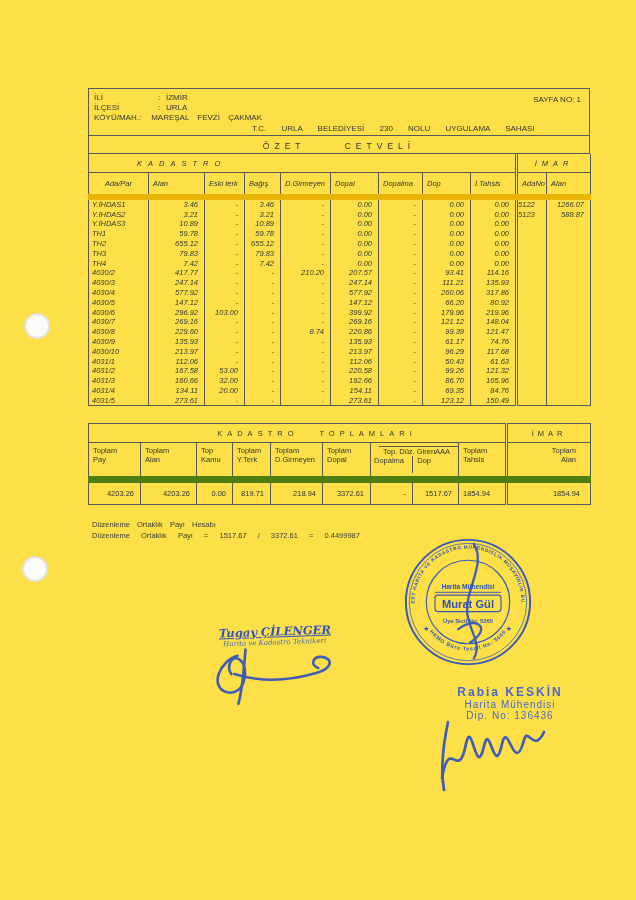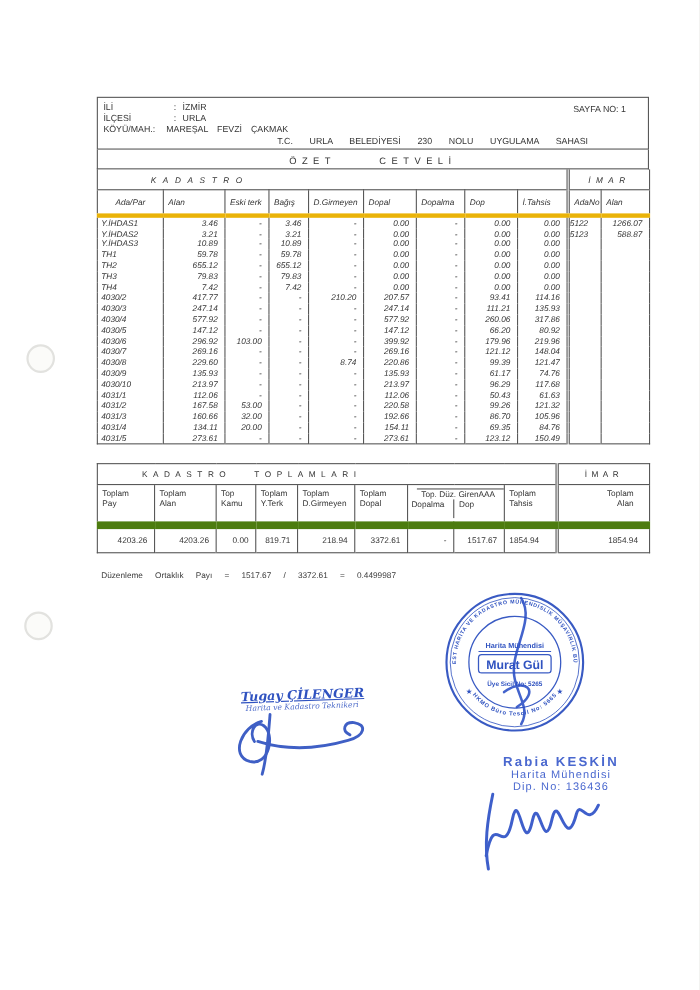--- a/index.html
+++ b/index.html
@@ -1,56 +1,56 @@
 <!DOCTYPE html>
 <html><head>
 <meta charset="utf-8">
 <style>
   html,body{margin:0;padding:0;background:#e9e9e7;}
-  .sheet{position:relative;width:636px;height:900px;background:#ffffff;overflow:hidden;
+  .sheet{position:relative;width:636px;height:900px;background:#fde047;overflow:hidden;
          font-family:"Liberation Sans",sans-serif;color:#343434;}
   .hole{position:absolute;width:22px;height:22px;border-radius:50%;border:2.5px solid #e2e2df;background:#fbfbf9;}
   .form{position:absolute;left:88px;top:88px;width:502px;}
 
   
   .hdr{position:relative;height:46px;border:1px solid #585858;font-size:8px;line-height:10px;}
   .hdr-row{position:absolute;left:5px;white-space:nowrap;}
   .hdr-label{display:inline-block;width:58px;}
   .hdr-colon{display:inline-block;width:14px;text-align:center;}
   .hdr-val{word-spacing:6px;}
   .bel-line{position:absolute;left:163px;top:35px;word-spacing:13px;white-space:nowrap;font-size:8px;}
-  .sayfa{position:absolute;right:20px;top:6px;font-size:8px;}
+  .sayfa{position:absolute;right:8px;top:6px;font-size:8px;}
 
   .title-band{height:18px;border:1px solid #585858;border-top:none;text-align:center;
               font-size:8.5px;letter-spacing:5px;word-spacing:32px;padding-top:5px;box-sizing:border-box;}
 
   
   table{border-collapse:collapse;table-layout:fixed;width:502px;}
   .ktable{border:1px solid #585858;border-top:none;font-style:italic;}
   .ktable td,.ktable th{border-left:1px solid #585858;font-weight:normal;font-size:7.5px;
      padding:0;overflow:hidden;white-space:nowrap;vertical-align:middle;}
   .ktable td:first-child,.ktable th:first-child{border-left:none;}
   .band-row td{height:18px;border-bottom:1px solid #585858;}
   .band-kad{letter-spacing:6px;padding-left:48px !important;}
   .band-imar{letter-spacing:5px;text-align:center;}
-  .colhdr th{height:21px;border-bottom:4px solid #eab308;text-align:left;padding-left:4px !important;}
+  .colhdr th{height:21px;border-bottom:6px solid #eab308;text-align:left;padding-left:4px !important;}
   .colhdr th.ctr{text-align:center;padding-left:0 !important;}
   .ktable tr.datarow{height:9.8px;}
   .ktable tr.datarow td{line-height:9.6px;}
   td.num{text-align:right;padding-right:6px !important;}
   td.ada{text-align:left;padding-left:3px !important;}
   td.ctr{text-align:left;}
   .dbl{border-left:3px double #585858 !important;}
 
   
   .ttable{border:1px solid #585858;margin-top:17px;}
   .ttable td,.ttable th{border-left:1px solid #585858;font-weight:normal;font-size:7.5px;
      padding:0;vertical-align:top;white-space:nowrap;overflow:hidden;}
   .ttable td:first-child,.ttable th:first-child{border-left:none;}
-  .tband td{height:18px;border-bottom:1px solid #585858;vertical-align:middle;}
+  .tband td{height:18px;border-bottom:1px solid #585858;vertical-align:middle;text-align:center;}
   .tband .t1{letter-spacing:5px;word-spacing:14px;padding-left:40px !important;}
   .tband .t2{letter-spacing:4px;text-align:center;}
   .thdr th{height:30px;border-bottom:7px solid #4d7c0f;text-align:left;}
   .thdr .two{padding:3px 0 0 4px !important;line-height:9px;}
   .grp{overflow:visible !important;}
   .grp-title{border-top:1px solid #585858;margin:3px 0 0 8px;padding-left:4px;line-height:9px;white-space:nowrap;overflow:visible;}
   .grp-subs{display:flex;height:17px;}
   .grp-subs .s1{width:44%;padding-left:3px;line-height:10px;}
   .grp-subs .s2{flex:1;border-left:1px solid #585858;padding-left:4px;line-height:10px;}
   .tval td{height:21px;vertical-align:middle;}
@@ -501,20 +501,21 @@
         <td class="num">3372.61</td>
         <td class="num">-</td>
         <td class="num">1517.67</td>
         <td class="num" style="text-align:left;padding-left:4px !important;">1854.94</td>
         <td class="imar-col dbl">1854.94</td>
       </tr>
     </tbody>
       </table>
 
     <div class="dop">
+      <div class="t">Düzenleme Ortaklık Payı Hesabı</div>
       <div class="l">Düzenleme Ortaklık Payı = 1517.67 / 3372.61 = 0.4499987</div>
     </div>
   </div>
 
   <div class="stamp cilenger">
     <div class="cil-name">Tugay ÇİLENGER</div>
     <div class="cil-title">Harita ve Kadastro Teknikeri</div>
     <svg class="cil-sig" width="160" height="70" viewBox="0 0 160 70">
       <g fill="none" stroke="#2f52c0" stroke-width="2.6" stroke-linecap="round" opacity="0.92">
         <path d="M 44,16 C 26,20 14,46 32,52 C 50,57 56,28 46,20 C 38,14 32,26 37,34"></path>

